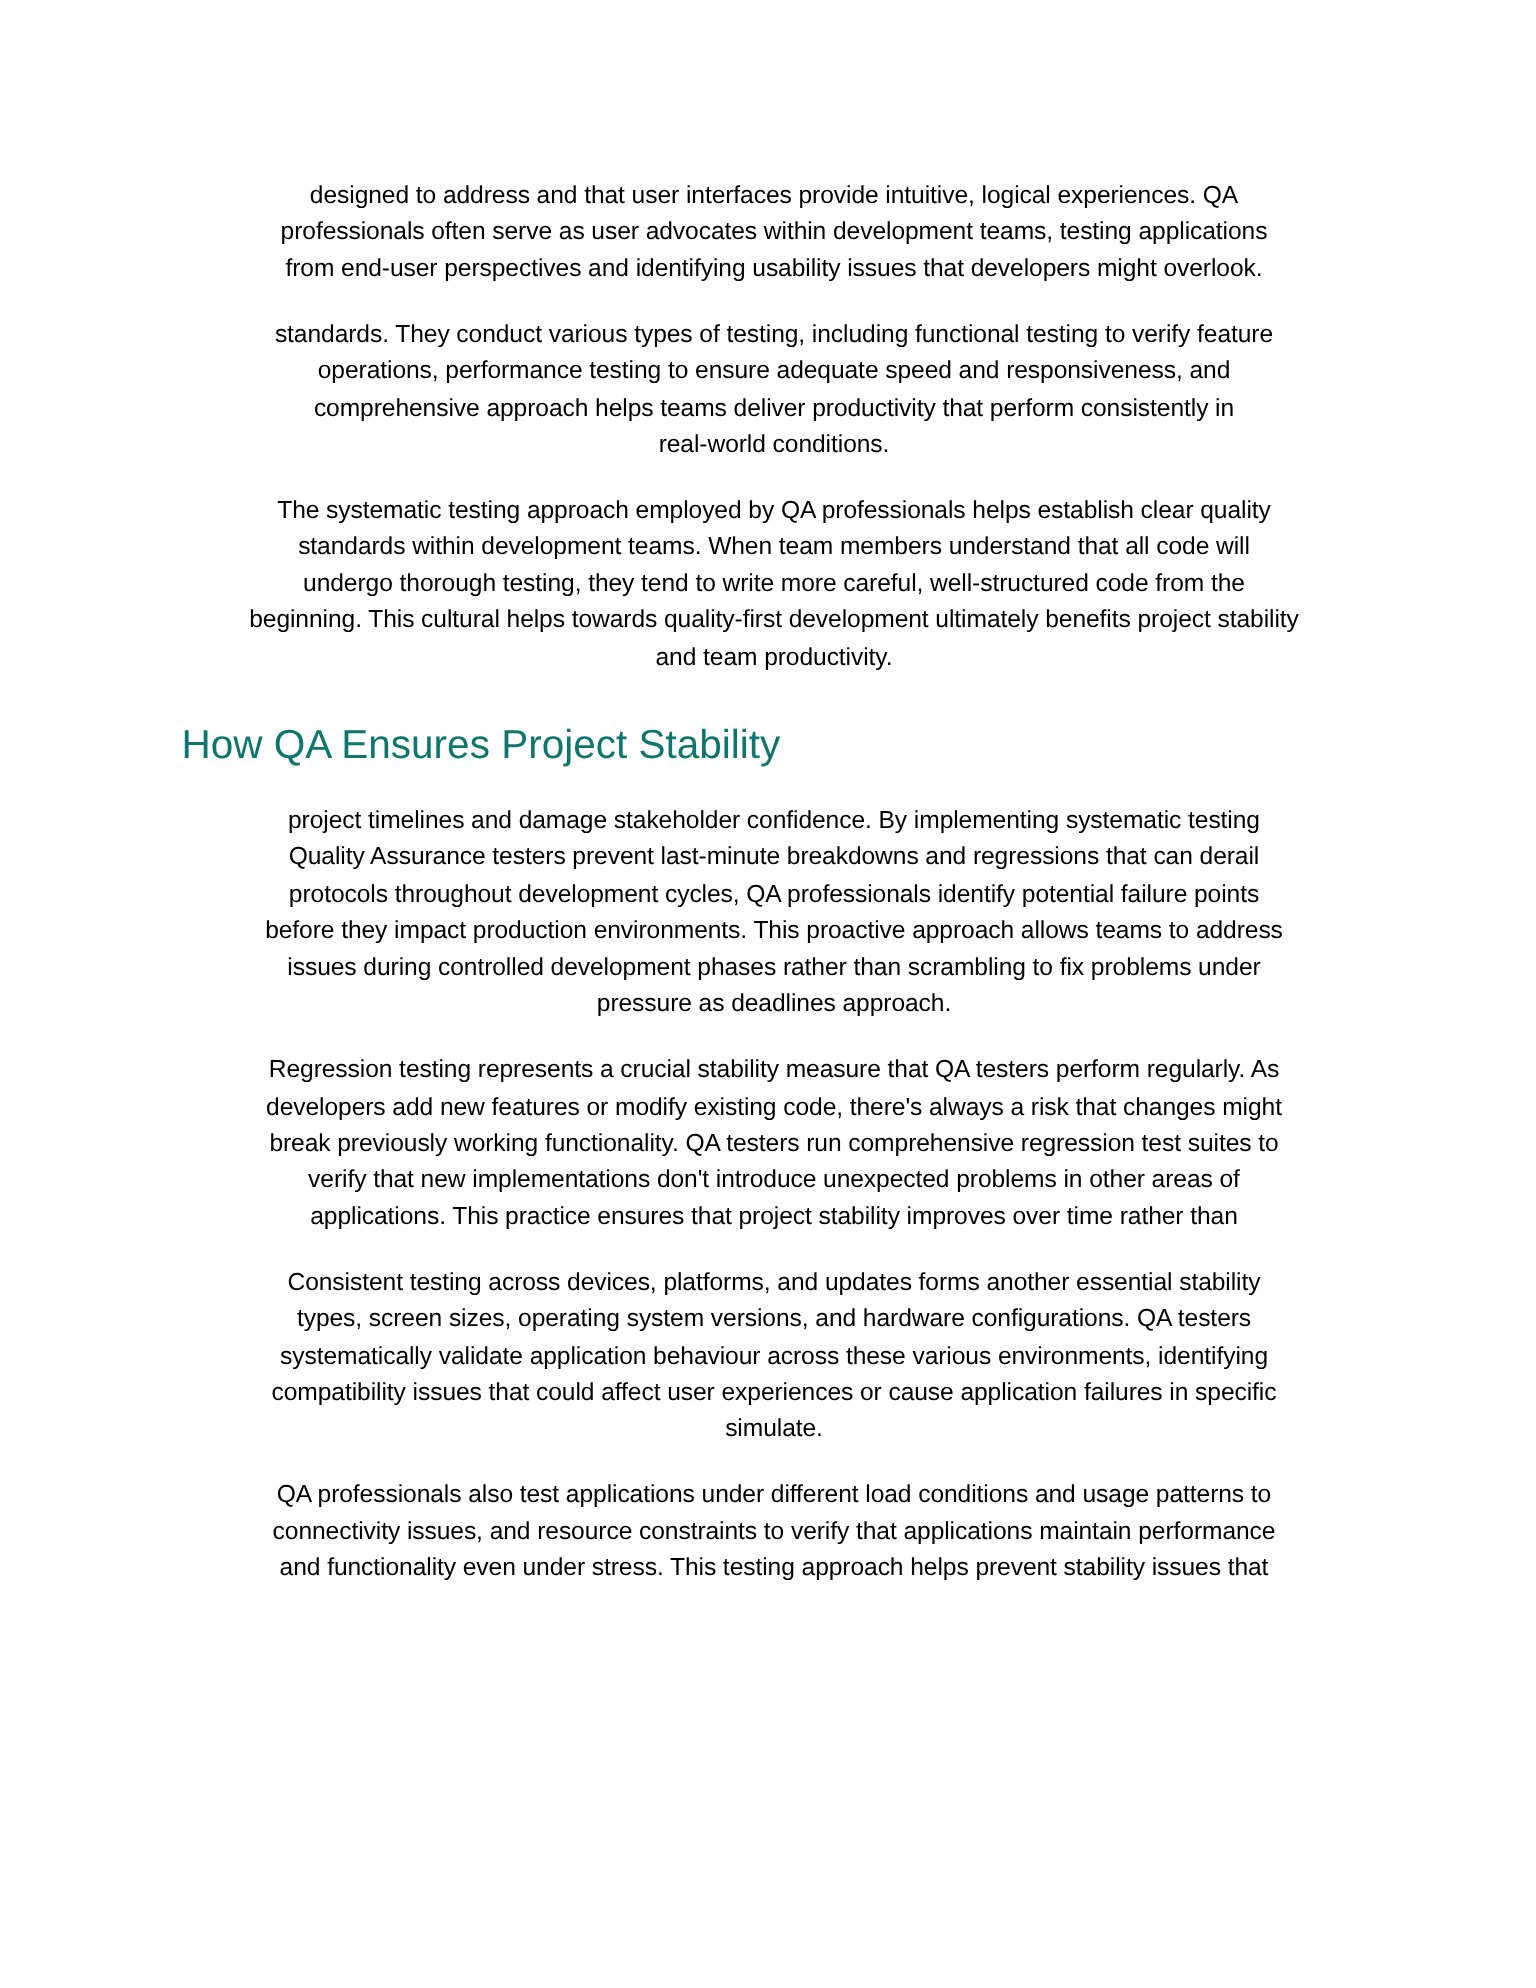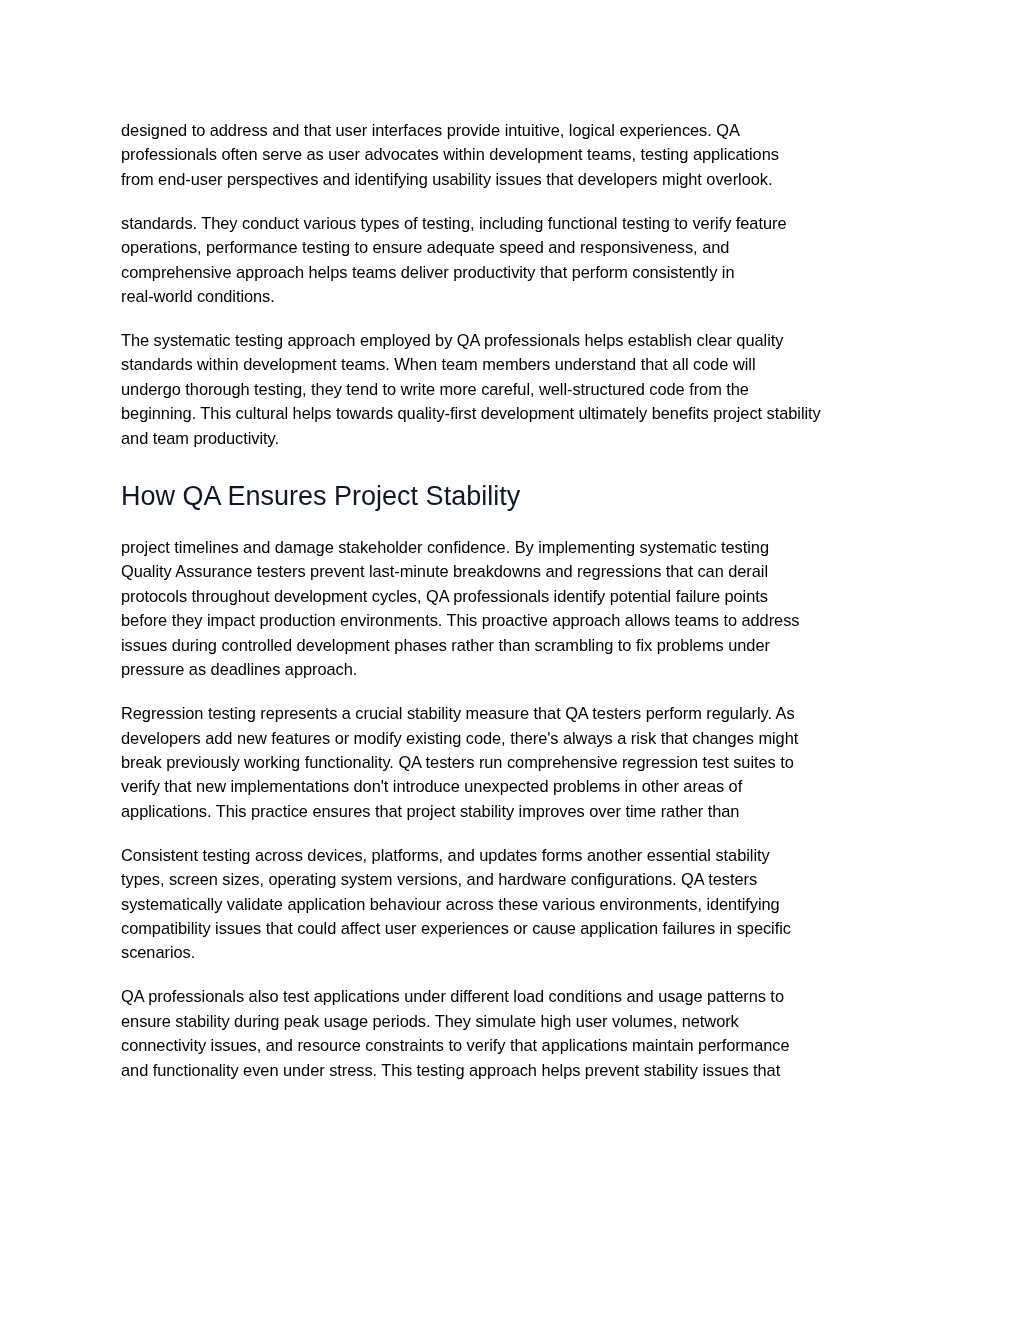--- a/index.html
+++ b/index.html
@@ -26,25 +26,26 @@
     line-height: 24.4px;
     margin: 0 0 19.6px 0;
     letter-spacing: -0.05px;
   }
   .heading {
     font-family: "Liberation Sans", sans-serif;
     font-size: 27px;
     font-weight: normal;
     line-height: 34px;
     margin: 29px 0 22px 0;
-    color: #0f172a;
+    color: #0f766e;
   }
   .line {
     display: block;
     white-space: nowrap;
+    text-align: center;
   }
 </style>
 </head>
 <body>
 
 <div class="page">
 
   <div>
     <p class="para">
       <span class="line">designed to address and that user interfaces provide intuitive, logical experiences. QA</span>
@@ -84,24 +85,23 @@
       <span class="line">break previously working functionality. QA testers run comprehensive regression test suites to</span>
       <span class="line">verify that new implementations don't introduce unexpected problems in other areas of</span>
       <span class="line">applications. This practice ensures that project stability improves over time rather than</span>
     </p>
 
     <p class="para">
       <span class="line">Consistent testing across devices, platforms, and updates forms another essential stability</span>
       <span class="line">types, screen sizes, operating system versions, and hardware configurations. QA testers</span>
       <span class="line">systematically validate application behaviour across these various environments, identifying</span>
       <span class="line">compatibility issues that could affect user experiences or cause application failures in specific</span>
-      <span class="line">scenarios.</span>
+      <span class="line">simulate.</span>
     </p>
 
     <p class="para">
       <span class="line">QA professionals also test applications under different load conditions and usage patterns to</span>
-      <span class="line">ensure stability during peak usage periods. They simulate high user volumes, network</span>
       <span class="line">connectivity issues, and resource constraints to verify that applications maintain performance</span>
       <span class="line">and functionality even under stress. This testing approach helps prevent stability issues that</span>
     </p>
   </div>
 
 </div>
 
 </body></html>

